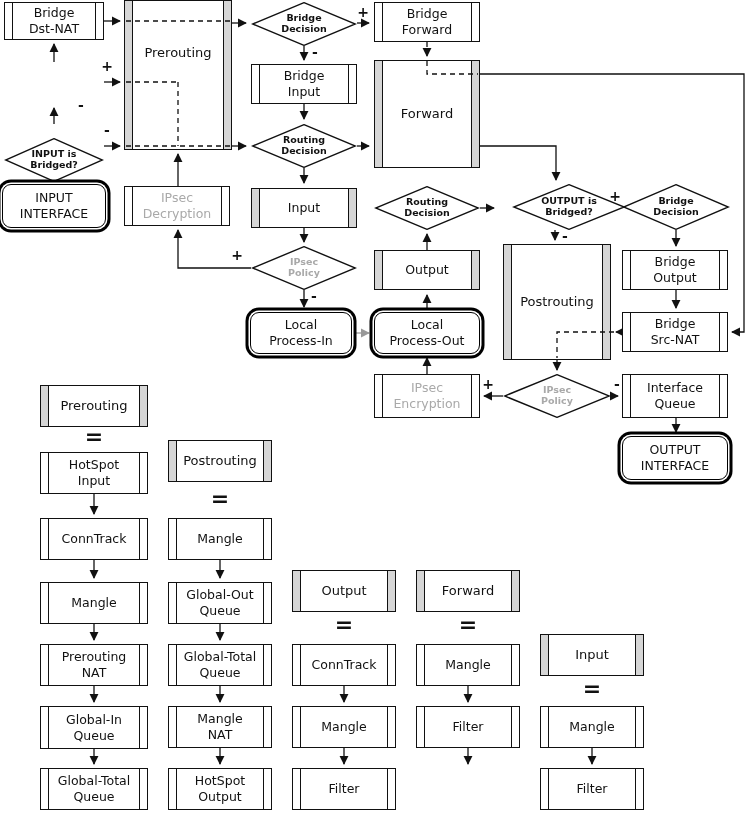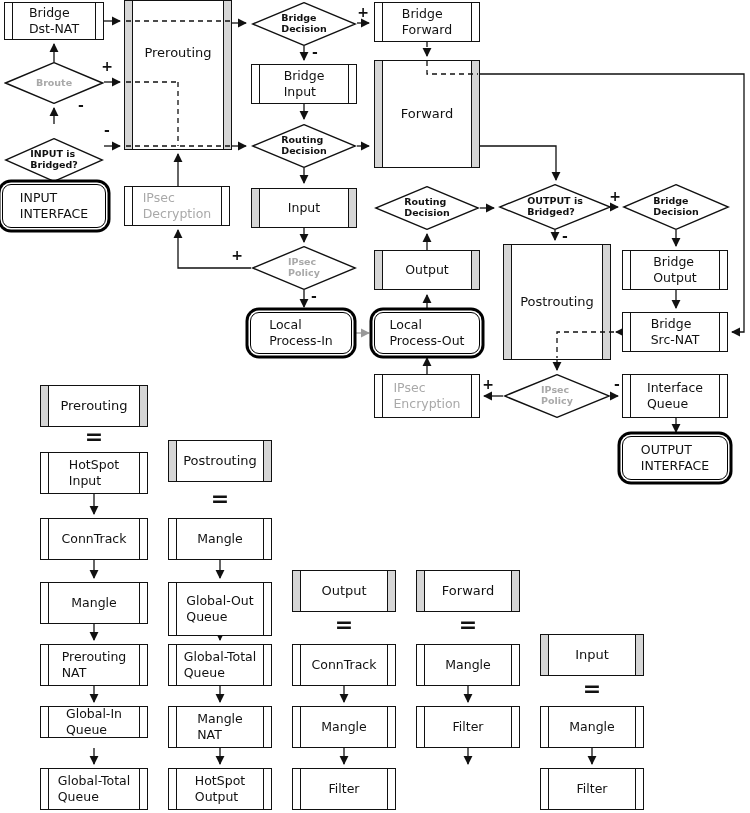--- a/index.html
+++ b/index.html
@@ -9,21 +9,21 @@
   svg.wires, svg.wires-top { position:absolute; left:0; top:0; }
   svg.wires { z-index:1; }
   svg.wires-top { z-index:3; pointer-events:none; }
   .nb, .nd, .nt { position:absolute; z-index:2; box-sizing:border-box;
                   display:flex; align-items:center; justify-content:center; }
   .nb { background:#fff; border:1.6px solid #111; }
   .st { position:absolute; top:0; bottom:0; width:7px; background:#fff; }
   .st.l { left:0; border-right:1.4px solid #111; }
   .st.r { right:0; border-left:1.4px solid #111; }
   .nb.g .st { background:#d6d6d6; }
-  .lb { white-space:pre-line; font-size:12.5px; line-height:1.25;
+  .lb { white-space:pre-line; text-align:center; font-size:12.5px; line-height:1.25;
         position:relative; z-index:1; }
   .nb.gt .lb { color:#a9a9a9; }
   .nb.prer { align-items:flex-start; }
   .nb.prer .lb { padding-top:44px; }
   .nd svg { position:absolute; inset:0; width:100%; height:100%; }
   .nd polygon { fill:#fff; stroke:#111; stroke-width:1.4; vector-effect:non-scaling-stroke; }
   .nd .lb { font-weight:bold; font-size:9.5px; line-height:1.15; }
   .nd.gd .lb { color:#a9a9a9; }
   .nt { background:#fff; border:1.6px solid #000; border-radius:9px;
         box-shadow:0 0 0 1.5px #fff, 0 0 0 4.5px #000; }
@@ -120,26 +120,20 @@
 Decision</span>
   </div>
 
   <div class="nb" style="left:374px;top:2px;width:106px;height:40px">
     <i class="st l"></i>
       <i class="st r"></i>
     <span class="lb">Bridge
 Forward</span>
   </div>
 
-  <div class="nd gd" style="left:4px;top:62px;width:100px;height:42px">
-    <svg viewBox="0 0 100 100" preserveAspectRatio="none">
-        <polygon points="50,1.5 98.5,50 50,98.5 1.5,50"></polygon>
-      </svg>
-    <span class="lb">Broute</span>
-  </div>
 
   <div class="nb" style="left:251px;top:64px;width:106px;height:40px">
     <i class="st l"></i>
       <i class="st r"></i>
     <span class="lb">Bridge
 Input</span>
   </div>
 
   <div class="nb g" style="left:374px;top:60px;width:106px;height:108px">
     <i class="st l"></i>
@@ -182,21 +176,21 @@
   </div>
 
   <div class="nd" style="left:374px;top:186px;width:106px;height:44px">
     <svg viewBox="0 0 100 100" preserveAspectRatio="none">
         <polygon points="50,1.5 98.5,50 50,98.5 1.5,50"></polygon>
       </svg>
     <span class="lb">Routing
 Decision</span>
   </div>
 
-  <div class="nd" style="left:498px;top:184px;width:114px;height:46px">
+  <div class="nd" style="left:512px;top:184px;width:114px;height:46px">
     <svg viewBox="0 0 100 100" preserveAspectRatio="none">
         <polygon points="50,1.5 98.5,50 50,98.5 1.5,50"></polygon>
       </svg>
     <span class="lb">OUTPUT is
 Bridged?</span>
   </div>
 
   <div class="nd" style="left:622px;top:184px;width:108px;height:46px">
     <svg viewBox="0 0 100 100" preserveAspectRatio="none">
         <polygon points="50,1.5 98.5,50 50,98.5 1.5,50"></polygon>
@@ -297,21 +291,21 @@
     <i class="st l"></i>
       <i class="st r"></i>
       <span class="lb">Mangle</span>
   </div>
   <div class="nb" style="left:40px;top:644px;width:108px;height:42px">
     <i class="st l"></i>
       <i class="st r"></i>
       <span class="lb">Prerouting
 NAT</span>
   </div>
-  <div class="nb" style="left:40px;top:706px;width:108px;height:32px">
+  <div class="nb" style="left:40px;top:706px;width:108px;height:43px">
     <i class="st l"></i>
       <i class="st r"></i>
       <span class="lb">Global-In
 Queue</span>
   </div>
   <div class="nb" style="left:40px;top:768px;width:108px;height:42px">
     <i class="st l"></i>
       <i class="st r"></i>
       <span class="lb">Global-Total
 Queue</span>
@@ -321,21 +315,21 @@
     <i class="st l"></i>
       <i class="st r"></i>
     <span class="lb" style="font-size:13px">Postrouting</span>
   </div>
   <span class="eq" style="left:206px;top:486px">=</span>
   <div class="nb" style="left:168px;top:518px;width:104px;height:42px">
     <i class="st l"></i>
       <i class="st r"></i>
       <span class="lb">Mangle</span>
   </div>
-  <div class="nb" style="left:168px;top:582px;width:104px;height:54px">
+  <div class="nb" style="left:168px;top:582px;width:104px;height:42px">
     <i class="st l"></i>
       <i class="st r"></i>
       <span class="lb">Global-Out
 Queue</span>
   </div>
   <div class="nb" style="left:168px;top:644px;width:104px;height:42px">
     <i class="st l"></i>
       <i class="st r"></i>
       <span class="lb">Global-Total
 Queue</span>

